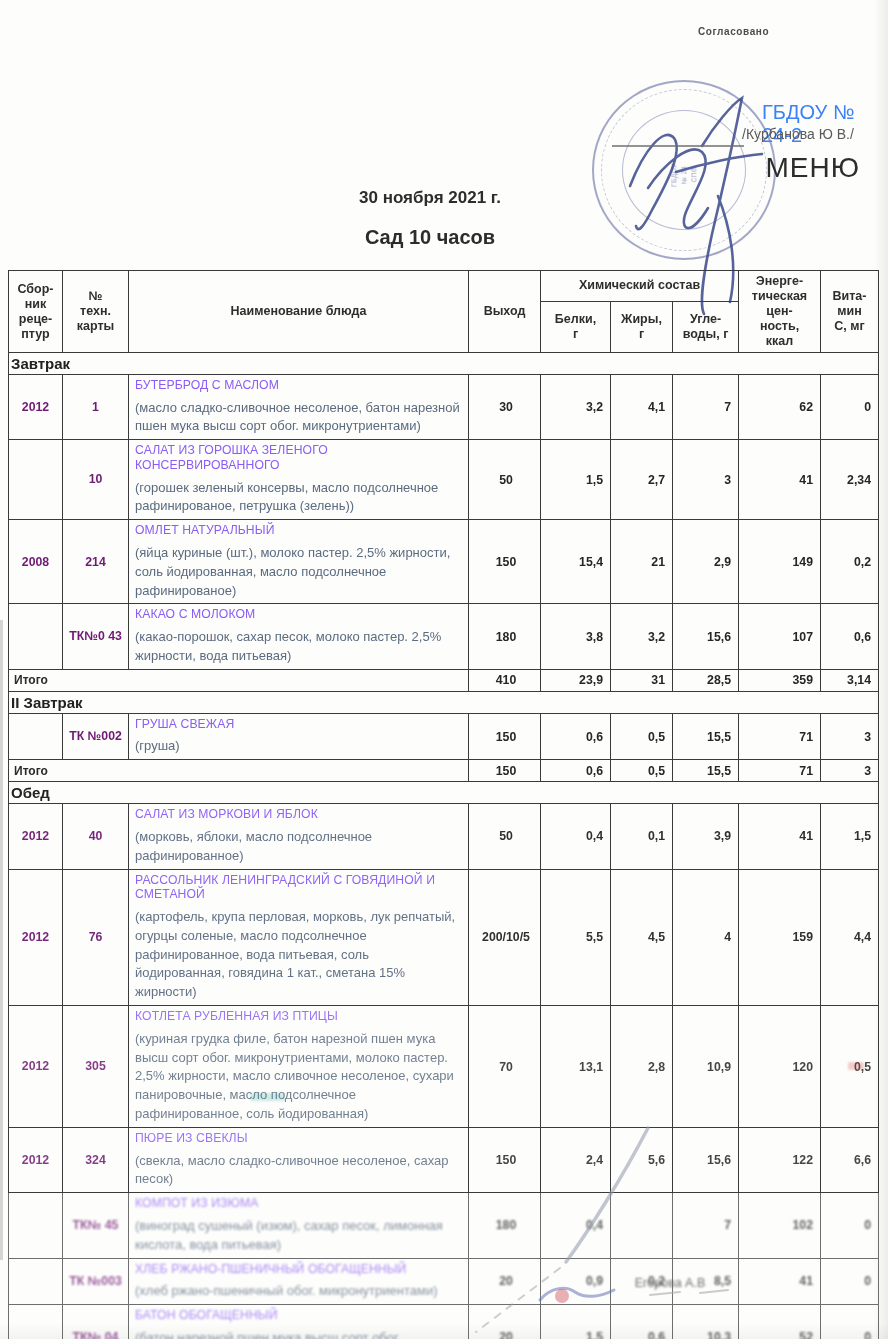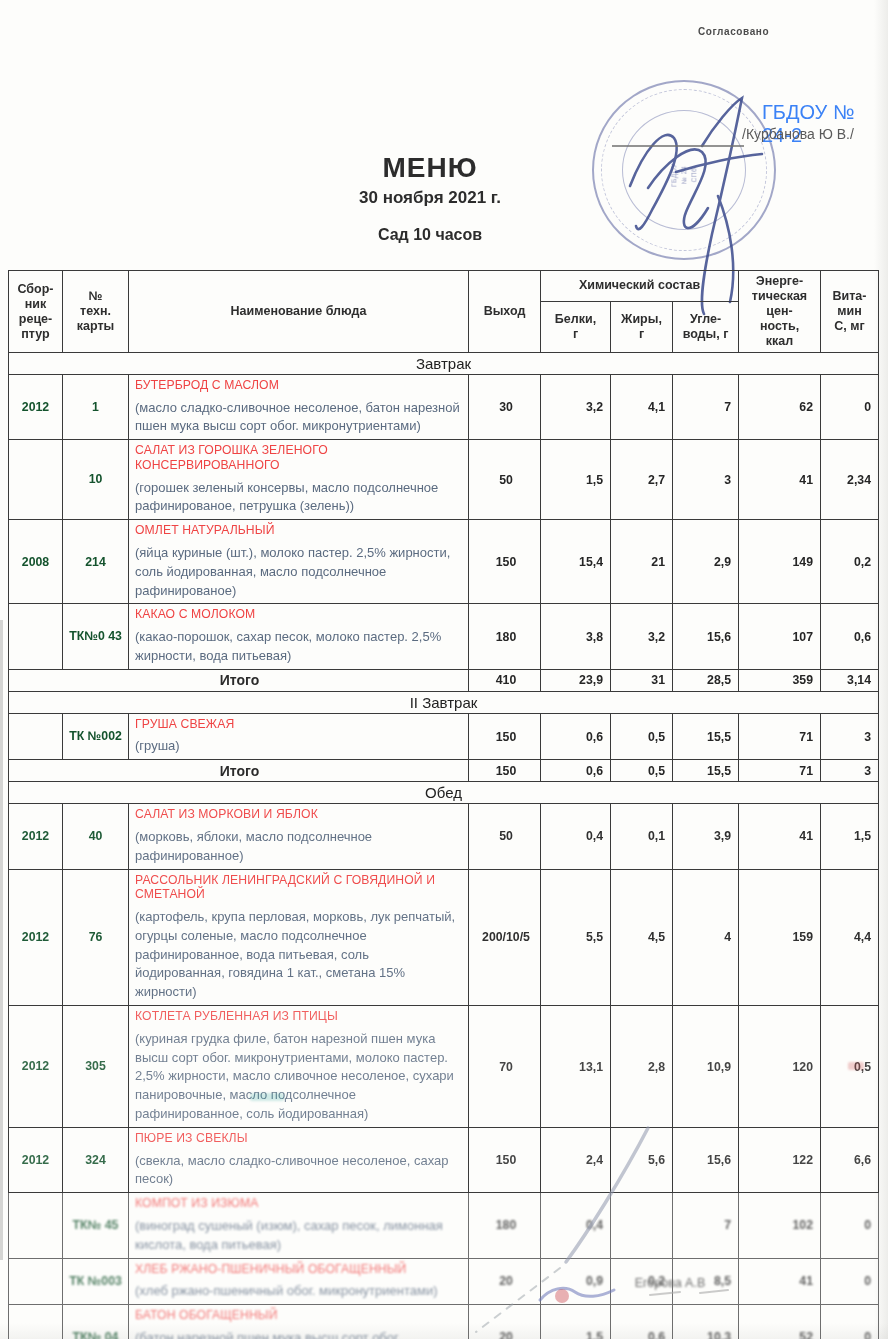--- a/index.html
+++ b/index.html
@@ -28,39 +28,39 @@
   .stamp-text{position:absolute;left:50%;top:53%;transform:translate(-50%,-50%) rotate(-90deg);
     font-size:6.5px;line-height:1.5;color:rgba(62,72,145,.55);text-align:center;
     filter:blur(.4px);letter-spacing:.5px;white-space:pre-line;}
   .signature-svg{position:absolute;left:-40px;top:-4px;overflow:visible;}
   .sig-underline{position:absolute;top:145px;left:612px;width:132px;height:1.5px;background:#6f6f6f;opacity:.75;}
   .org-name{position:absolute;top:101px;left:762px;font-size:20px;color:#3b82f6;}
   .org-approver{position:absolute;top:126px;left:742px;font-size:14px;color:#5a5a5a;}
 
   
   .title-block{position:absolute;top:152px;left:0;width:860px;text-align:center;color:#2c2c2c;}
-  .title-main{font-size:28px;font-weight:bold;letter-spacing:1px;}
+  .title-main{font-size:28px;font-weight:normal;letter-spacing:1px;text-align:right;}
   .title-date{font-size:17px;font-weight:bold;margin-top:4px;}
-  .title-sub{font-size:16px;font-weight:bold;margin-top:18px;}
+  .title-sub{font-size:20px;font-weight:bold;margin-top:18px;}
 
   
   table.menu{position:absolute;top:270px;left:8px;border-collapse:collapse;table-layout:fixed;width:870px;}
   .menu th,.menu td{border:1.5px solid #3a3a3a;vertical-align:middle;padding:0;}
   .menu thead th{font-size:12.5px;font-weight:bold;color:#2e2e2e;text-align:center;
     white-space:pre-line;line-height:1.2;padding:3px 1px;}
   .cw{padding:1px 3px;}
-  .sec{font-size:15px;font-weight:normal;text-align:center;color:#222;padding:2px;}
-  .c-recipe .cw,.c-tk .cw{text-align:center;font-size:12.3px;font-weight:bold;color:#14532d;line-height:1.2;}
+  .sec{font-size:15px;font-weight:bold;color:#222;padding:2px;}
+  .c-recipe .cw,.c-tk .cw{text-align:center;font-size:12.3px;font-weight:bold;color:#701a75;line-height:1.2;}
   .c-name .cw{padding:3px 6px;}
-  .dish{font-size:12.2px;color:#ef4444;line-height:1.2;letter-spacing:.1px;}
+  .dish{font-size:12.2px;color:#8b5cf6;line-height:1.2;letter-spacing:.1px;}
   .ing{font-size:13px;color:#5b6b80;line-height:1.45;margin-top:6px;}
   .c-num .cw{text-align:right;padding-right:7px;font-size:12.3px;color:#262626;font-weight:bold;}
   .c-out .cw{text-align:center;padding-right:0;}
   .total-row td{height:21px;}
-  .c-total-label .cw{font-size:14px;font-weight:bold;color:#2b2b2b;text-align:center;padding-left:5px;}
+  .c-total-label .cw{font-size:12px;font-weight:bold;color:#2b2b2b;text-align:left;padding-left:5px;}
 
   
   tr.fade0 .cw{filter:none;}
   tr.fade1 .cw{filter:blur(.3px);opacity:.95;}
   tr.fade2 .cw{filter:blur(.6px);opacity:.85;}
   tr.fade3 .cw{filter:blur(1px);opacity:.72;}
   tr.fade4 .cw{filter:blur(1.5px);opacity:.55;}
   tr.fade3 td{border-color:#6e6e6e;}
   tr.fade4 td{border-color:#949494;}
 

